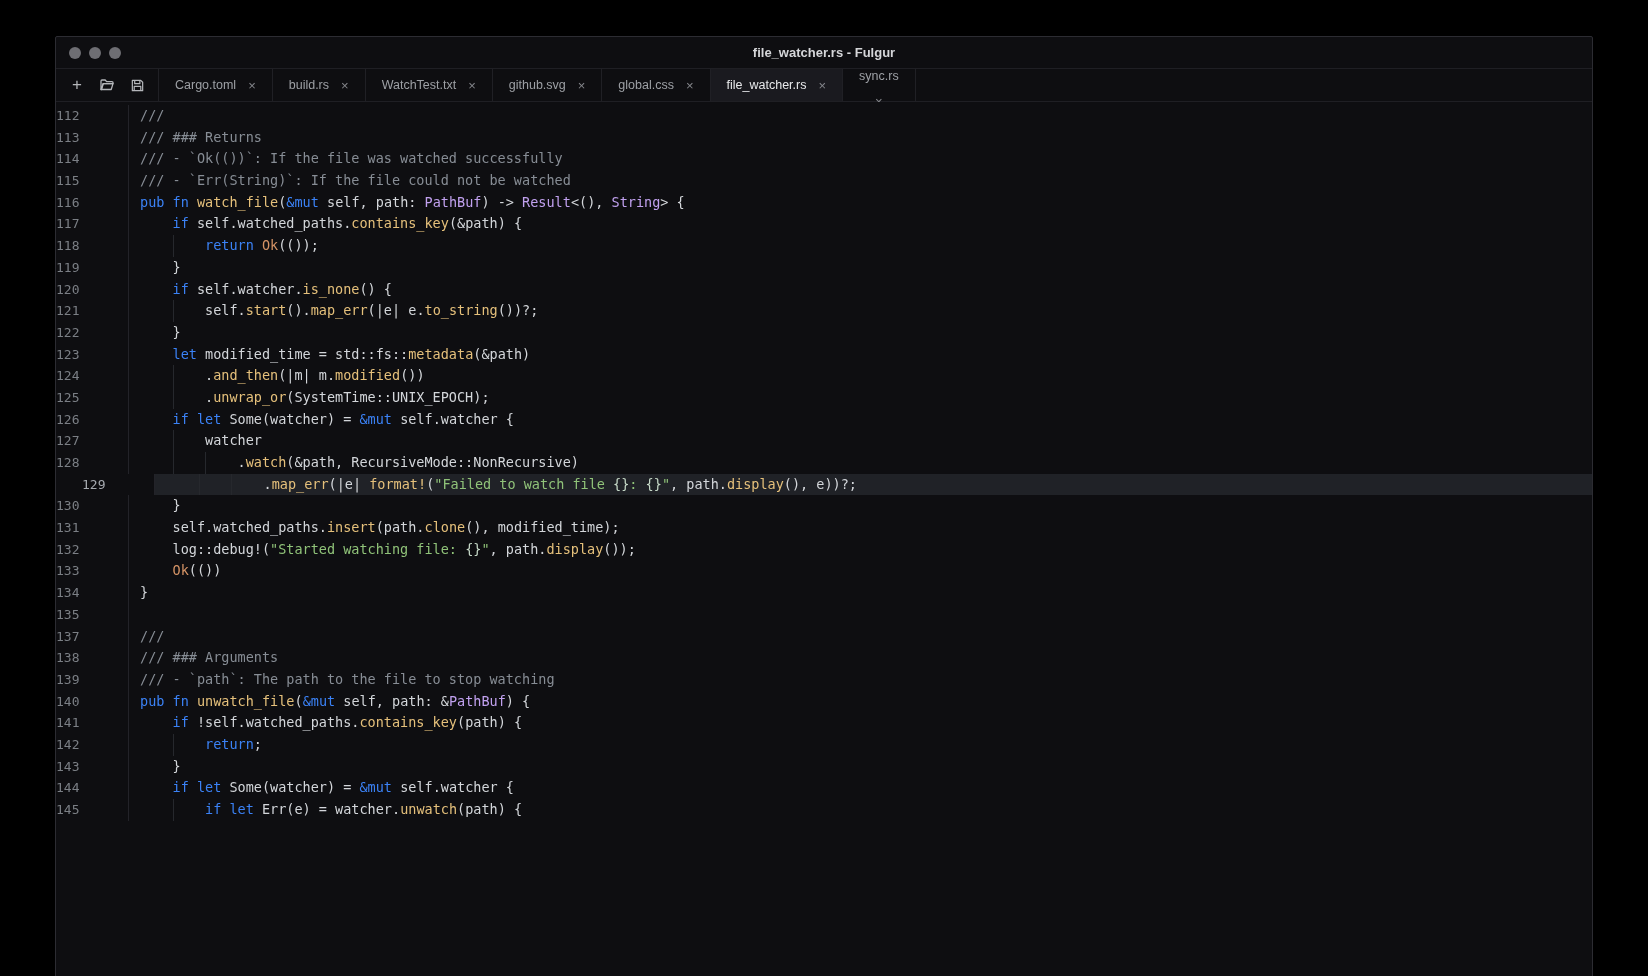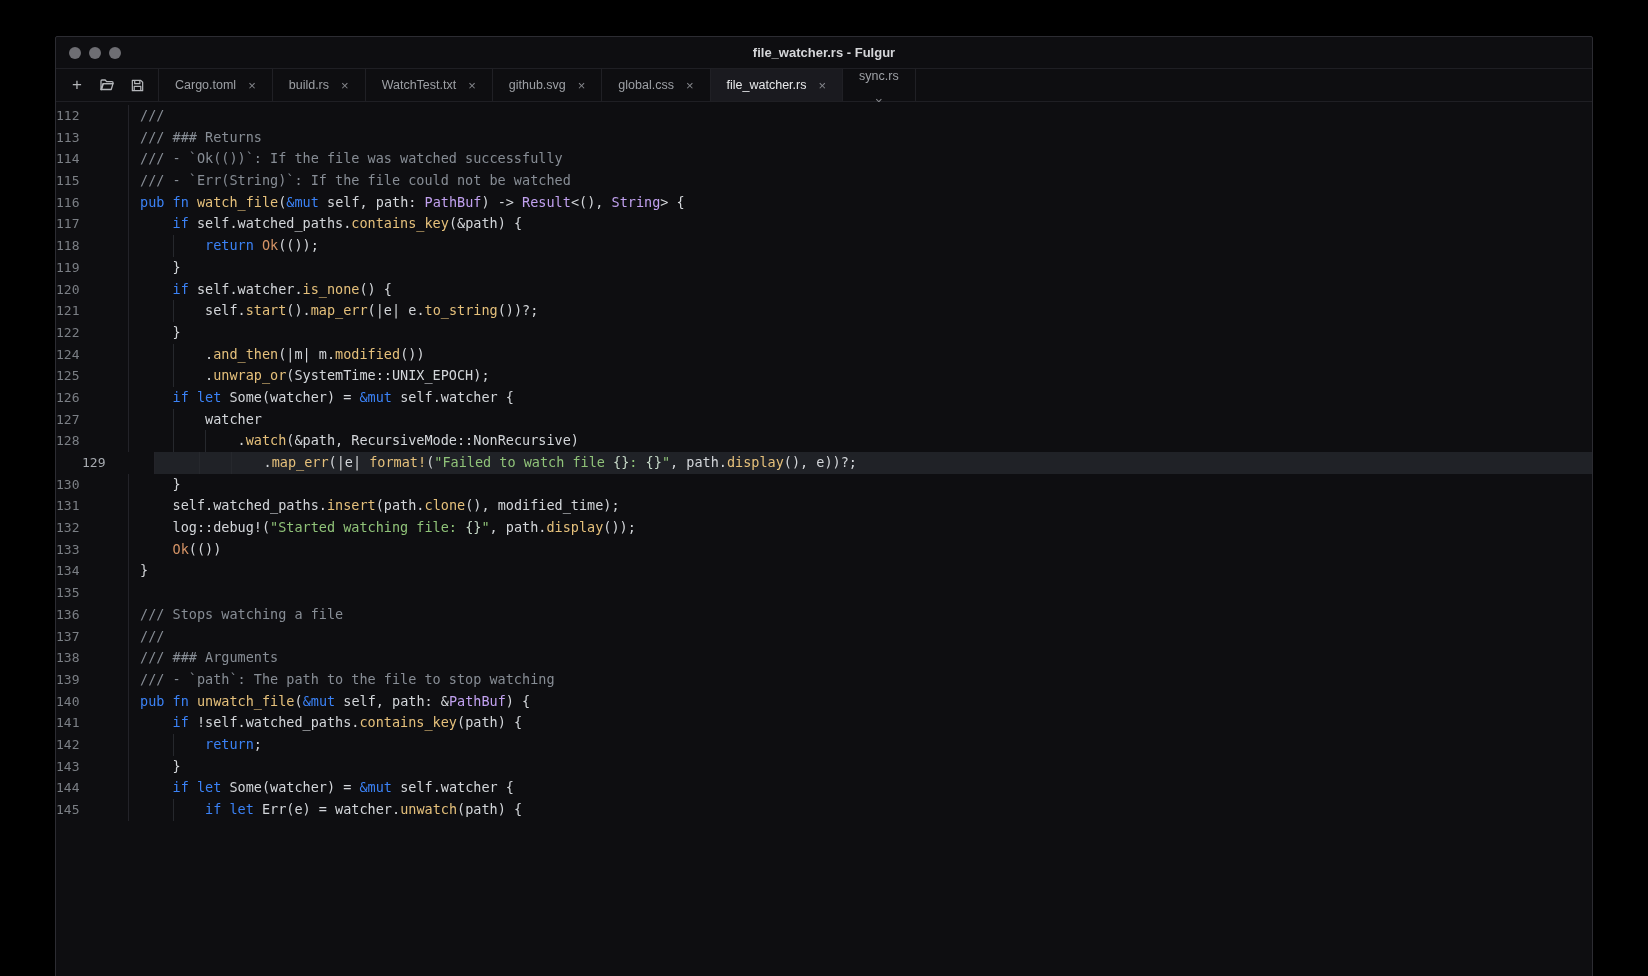--- a/index.html
+++ b/index.html
@@ -180,20 +180,26 @@
           <span class="code"><span class="guide" style="left: calc(4ch + 11px);"></span><span class="tok-tx">        self.</span><span class="tok-fn">start</span><span class="tok-tx">().</span><span class="tok-fn">map_err</span><span class="tok-tx">(|e| e.</span><span class="tok-fn">to_string</span><span class="tok-tx">())?;</span></span>
         </span>
       </div>
       <div class="row">
         <span class="ln">122</span>
         <span class="code-bg">
           <span class="code"><span class="tok-tx">    }</span></span>
         </span>
       </div>
       <div class="row">
+        <span class="ln">123</span>
+        <span class="code-bg">
+          <span class="code"><span class="tok-tx">    </span><span class="tok-kw">let</span><span class="tok-tx"> modified_time = std::fs::</span><span class="tok-fn">metadata</span><span class="tok-tx">(&amp;path)</span></span>
+        </span>
+      </div>
+      <div class="row">
         <span class="ln">124</span>
         <span class="code-bg">
           <span class="code"><span class="guide" style="left: calc(4ch + 11px);"></span><span class="tok-tx">        .</span><span class="tok-fn">and_then</span><span class="tok-tx">(|m| m.</span><span class="tok-fn">modified</span><span class="tok-tx">())</span></span>
         </span>
       </div>
       <div class="row">
         <span class="ln">125</span>
         <span class="code-bg">
           <span class="code"><span class="guide" style="left: calc(4ch + 11px);"></span><span class="tok-tx">        .</span><span class="tok-fn">unwrap_or</span><span class="tok-tx">(SystemTime::UNIX_EPOCH);</span></span>
         </span>
@@ -249,26 +255,20 @@
       <div class="row">
         <span class="ln">134</span>
         <span class="code-bg">
           <span class="code"><span class="tok-tx">}</span></span>
         </span>
       </div>
       <div class="row">
         <span class="ln">135</span>
         <span class="code-bg">
           <span class="code"></span>
-        </span>
-      </div>
-      <div class="row">
-        <span class="ln">136</span>
-        <span class="code-bg">
-          <span class="code"><span class="tok-cm">/// Stops watching a file</span></span>
         </span>
       </div>
       <div class="row">
         <span class="ln">137</span>
         <span class="code-bg">
           <span class="code"><span class="tok-cm">///</span></span>
         </span>
       </div>
       <div class="row">
         <span class="ln">138</span>

